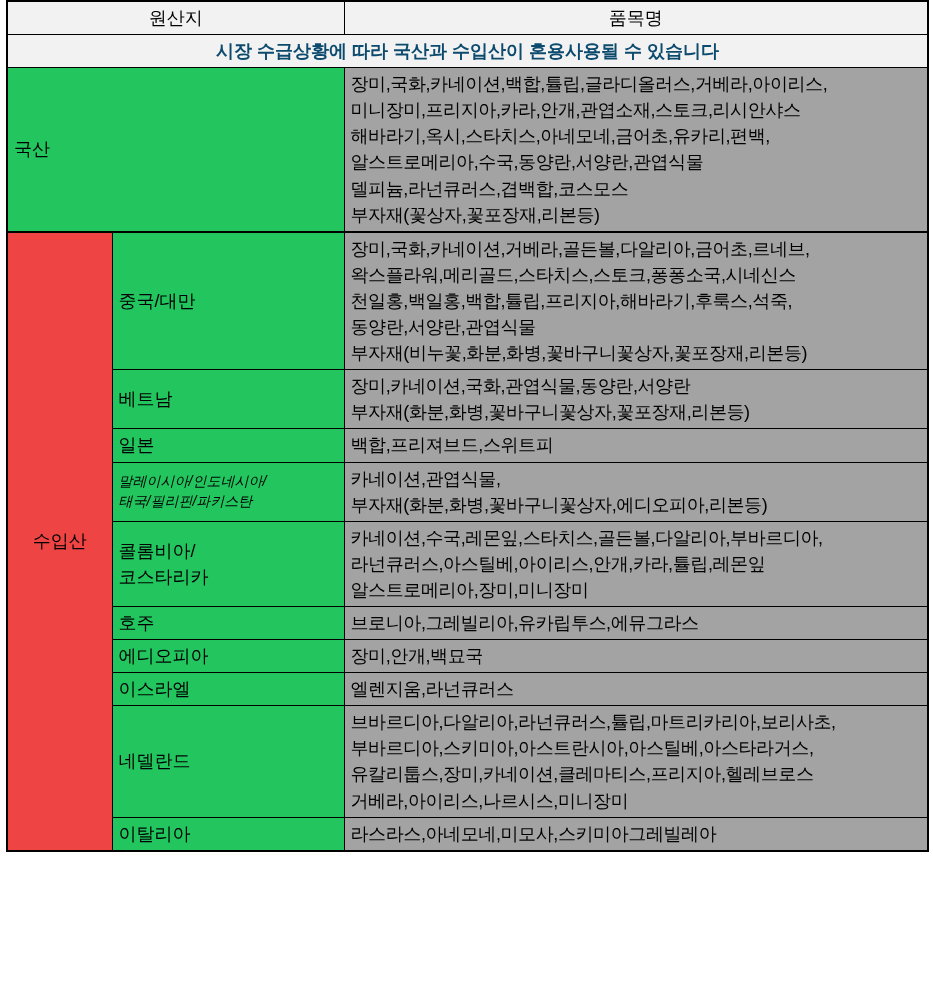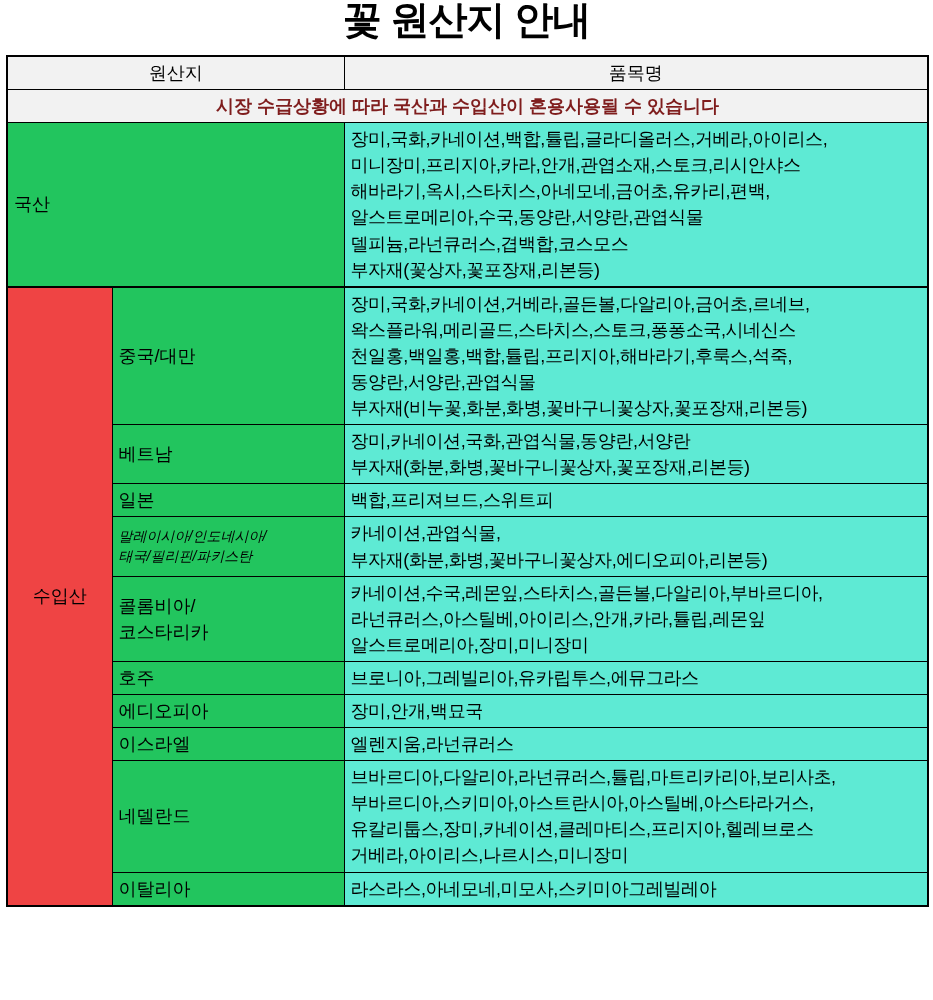--- a/index.html
+++ b/index.html
@@ -46,40 +46,40 @@
     background: #f2f2f2;
     font-weight: normal;
     font-size: 21px;
     text-align: center;
     padding: 6px 4px;
     border-bottom: 2px solid #000;
     margin-top: 20px;
   }
   .notice-cell {
     text-align: center;
-    color: #7f1d1d;
+    color: #0c4a6e;
     font-weight: bold;
     font-size: 18px;
     background: #f2f2f2;
     padding: 6px 4px;
     border-bottom: 2px solid #000;
   }
   .origin-cell {
     text-align: left;
     background: #22c55e;
     font-size: 20px;
   }
   .origin-cell.small {
     font-size: 14px;
     line-height: 1.4;
     font-style: italic;
   }
   .items-cell {
     text-align: left;
-    background: #5eead4;
+    background: #a3a3a3;
     font-size: 18px;
     letter-spacing: -0.4px;
     white-space: pre-line;
   }
   .domestic-row .items-cell {
     border-bottom: 2px solid #000;
   }
   .domestic-row .origin-cell {
     border-bottom: 2px solid #000;
   }
@@ -91,21 +91,20 @@
     background: #ef4444;
     font-size: 20px;
     vertical-align: middle;
   }
 </style>
 </head>
 <body>
 
 <div class="page">
 
-  <h1 class="doc-title">꽃 원산지 안내</h1>
 
   <table class="origin-table">
     <colgroup>
       <col class="col-origin-a">
       <col class="col-origin-b">
       <col class="col-items">
     </colgroup>
     <thead>
       <tr>
         <th colspan="2">원산지</th>

